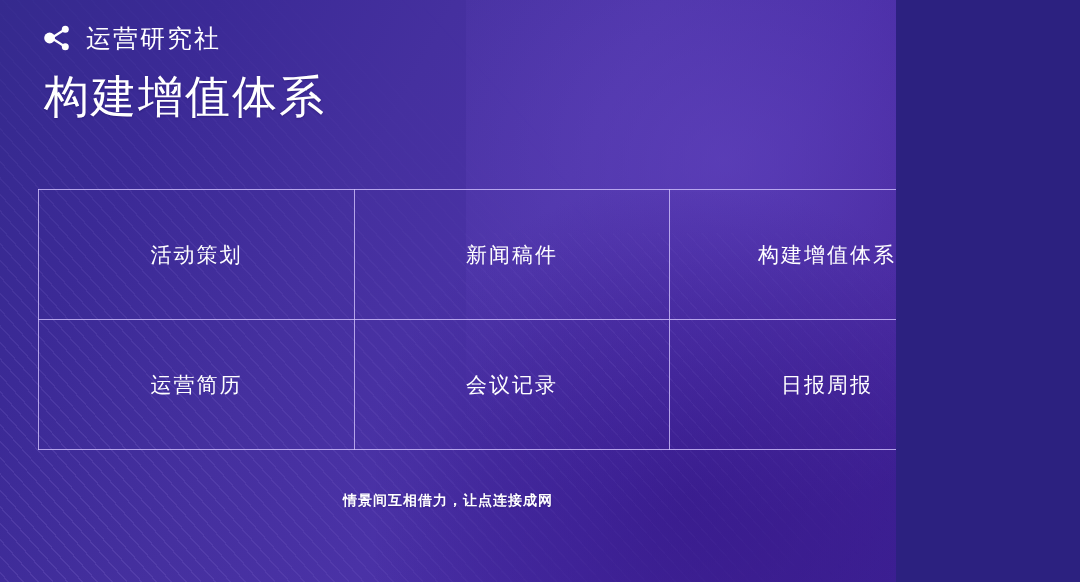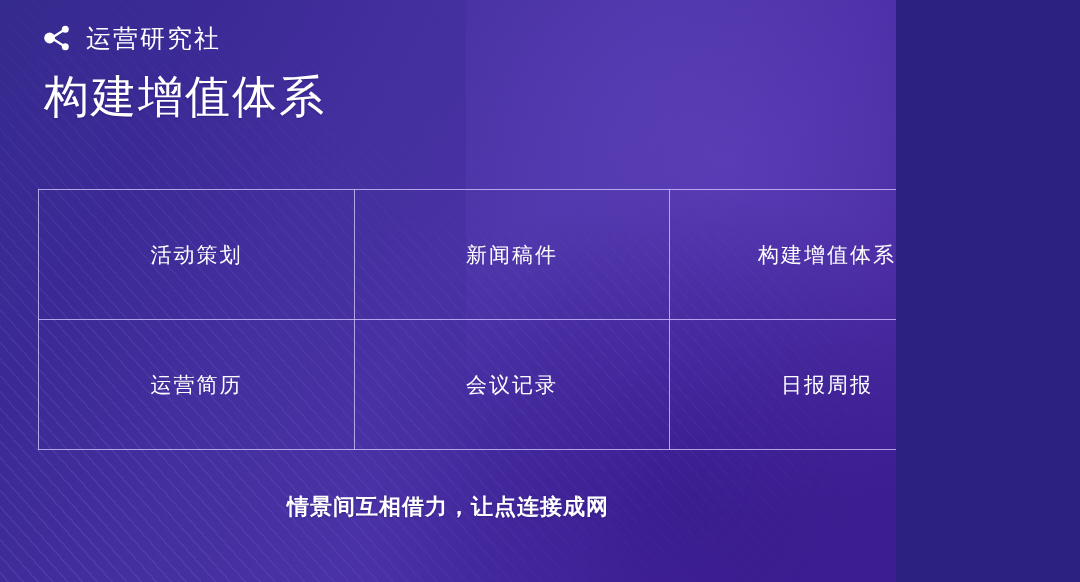--- a/index.html
+++ b/index.html
@@ -172,21 +172,21 @@
   }
 
   
   #caption {
     position: absolute;
     left: 0;
     right: 0;
     top: 492px;
     text-align: center;
     color: #ffffff;
-    font-size: 22px;
+    font-size: 14px;
     font-weight: 700;
     letter-spacing: 1px;
     white-space: nowrap;
     text-shadow: 0 1px 2px rgba(26, 12, 80, 0.35);
   }
 </style>
 </head>
 <body>
 
 <div id="slide">

